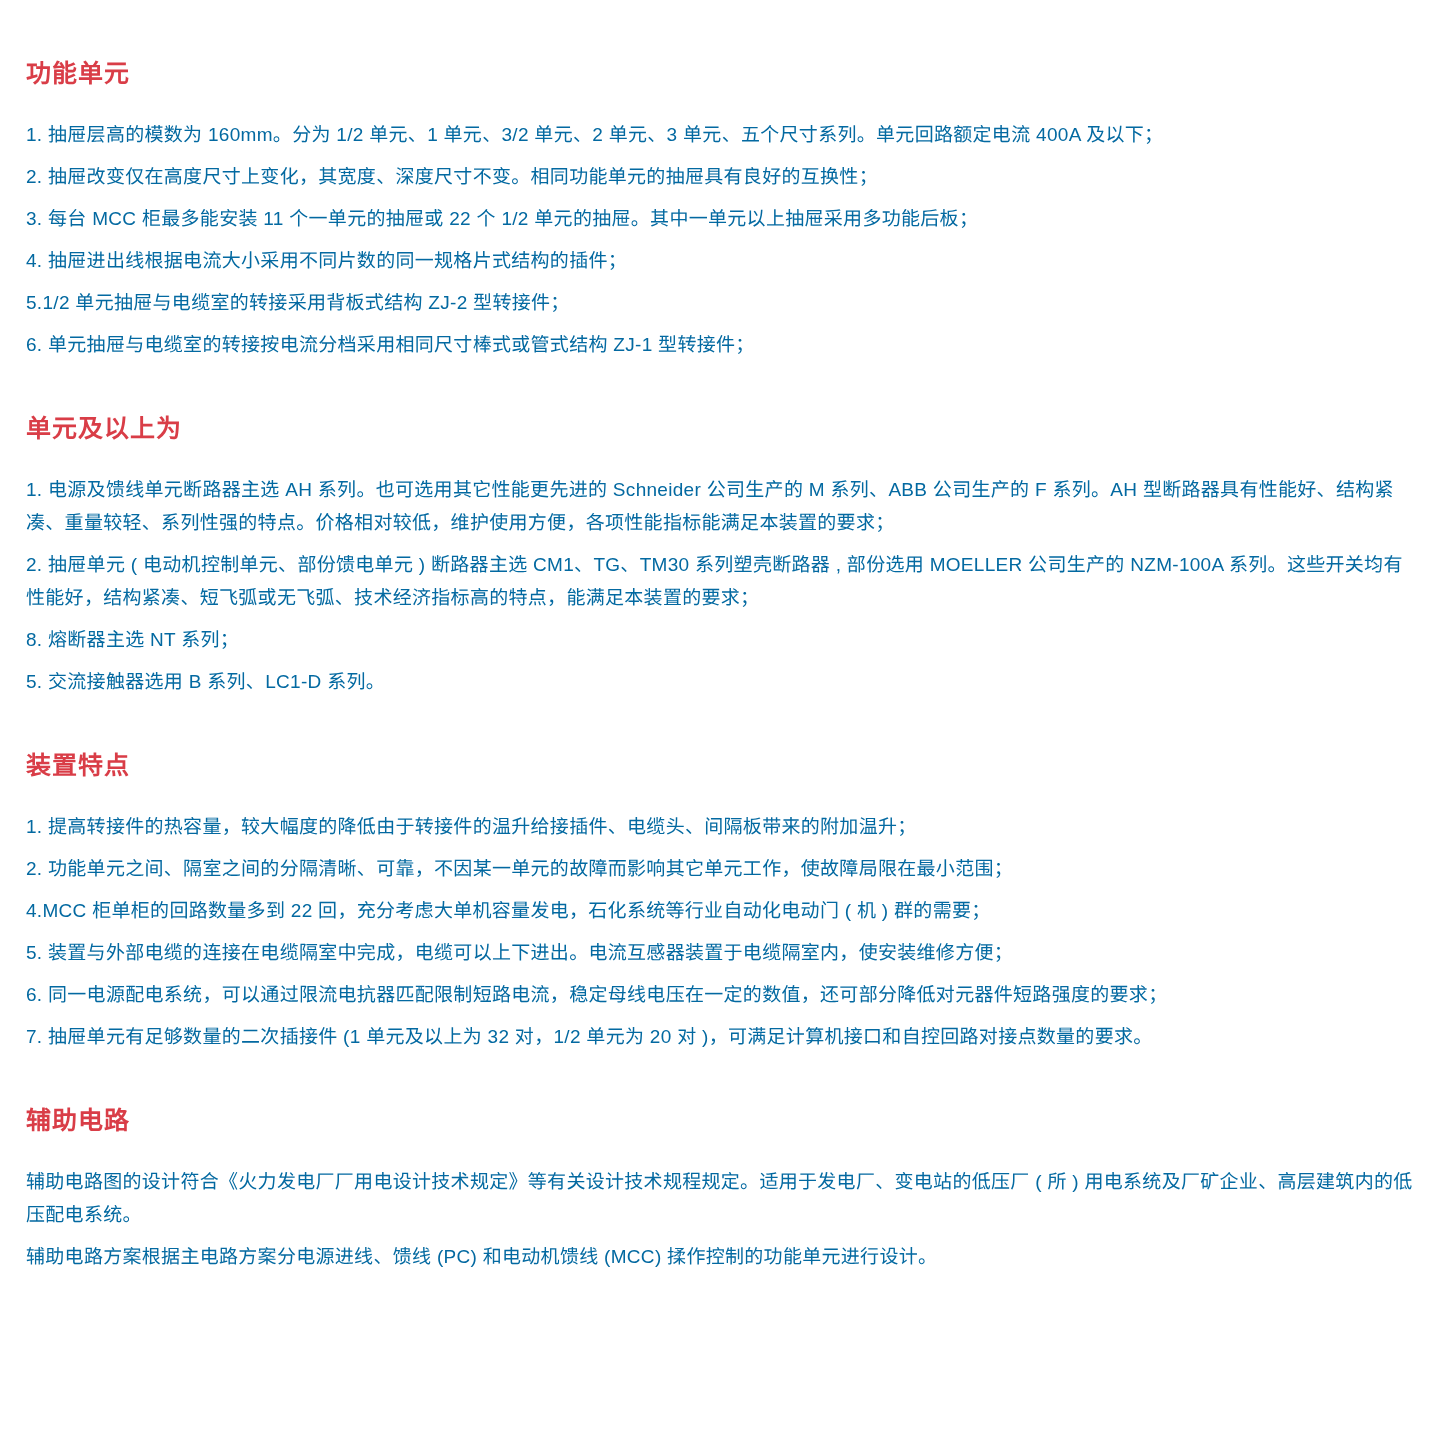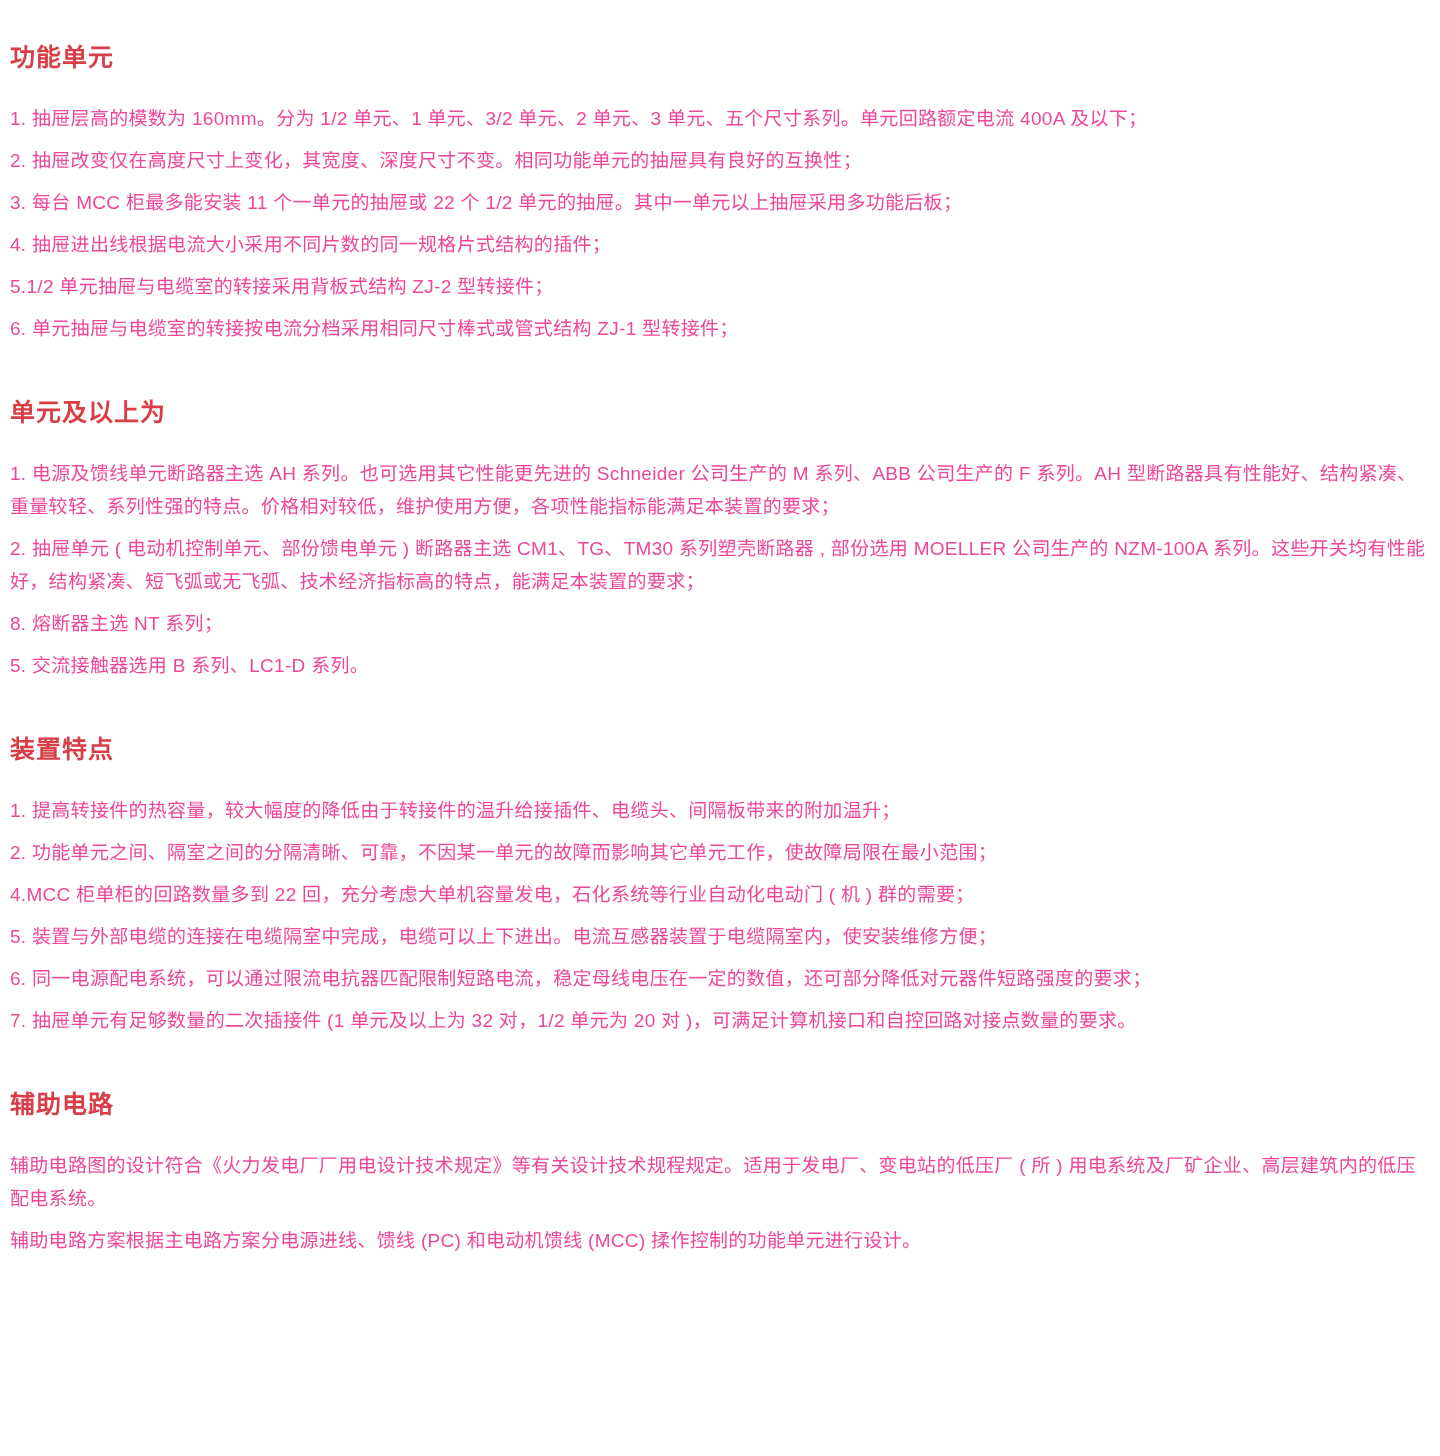--- a/index.html
+++ b/index.html
@@ -10,38 +10,38 @@
     min-height: 1456px;
     font-family: "Liberation Sans", "DejaVu Sans", sans-serif;
   }
   .page {
     box-sizing: border-box;
     width: 1440px;
     min-height: 1456px;
     padding: 42px 10px 20px 10px;
     background: #ffffff;
   }
-  .doc-section { margin: 0; }
+  .doc-section { margin: 16px; }
   .doc-section + .doc-section { margin-top: 0; }
   .section-title {
     margin: 0 0 30px 0;
     font-size: 25px;
     font-weight: 600;
     letter-spacing: 1px;
     color: #d93d47;
     line-height: 30px;
   }
   .doc-section + .doc-section .section-title {
     margin-top: 52px;
   }
   .para {
     margin: 0 0 9px 0;
     font-size: 19px;
     line-height: 33px;
-    color: #ec4899;
+    color: #0369a1;
     letter-spacing: 0.3px;
     word-break: break-all;
   }
 </style>
 </head>
 <body>
 
 <div class="page">
 
   <section class="doc-section">

